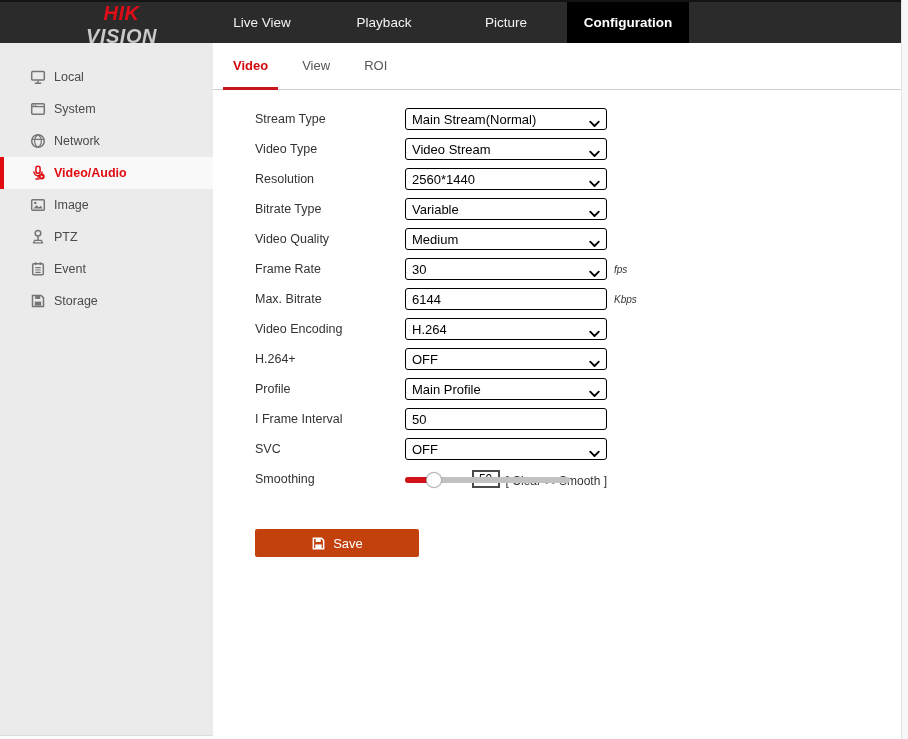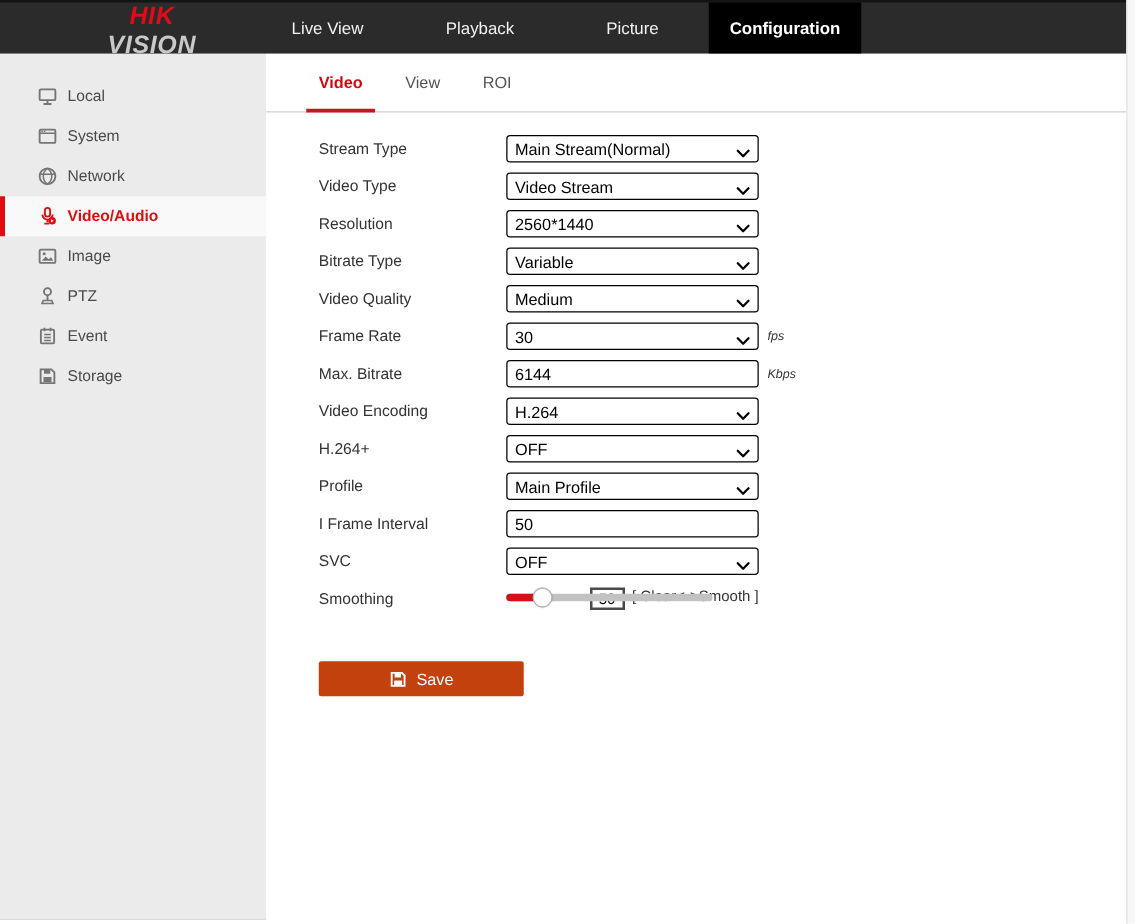--- a/index.html
+++ b/index.html
@@ -56,33 +56,33 @@
   }
   .side-item svg .stk { stroke:#757575; }
   .side-item svg .fil { fill:#757575; }
   .side-item.active svg .stk { stroke:#e00c12; }
   .side-item.active svg .fil { fill:#e00c12; }
 
   
   .content { position:absolute; left:213px; top:43px; width:688px; height:696px; background:#fff; }
   .tabbar {
     height:47px; display:flex; align-items:stretch;
-    border-bottom:1px solid #cfcfcf; padding-left:32px;
+    border-bottom:1px solid #cfcfcf; padding-left:10px;
   }
   .tab {
     padding:0 10px; margin-right:14px; display:flex; align-items:center;
     font-size:13px; color:#555; cursor:pointer;
     border-bottom:3px solid transparent; margin-bottom:-1px;
   }
   .tab.active { color:#d20a10; font-weight:bold; border-bottom:3px solid #c5161c; }
 
   .form { padding-top:14px; }
   .row { height:30px; display:flex; align-items:center; }
   .row .flabel { margin-left:42px; width:150px; font-size:12.5px; color:#333; }
-  .ctrl { width:202px; position:relative; display:flex; align-items:flex-start; }
+  .ctrl { width:202px; position:relative; display:flex; align-items:flex-end; }
   select.sel {
     appearance:none; -webkit-appearance:none;
     width:202px; height:22px; border:1px solid #000; border-radius:3px;
     background:#fff; font-family:"Liberation Sans", sans-serif;
     font-size:13px; color:#000; padding:0 22px 0 6px; cursor:pointer;
   }
   .chev { position:absolute; right:7px; top:6px; pointer-events:none; }
   input.txt {
     width:202px; height:22px; border:1px solid #000; border-radius:3px;
     font-family:"Liberation Sans", sans-serif; font-size:13px; color:#000;

